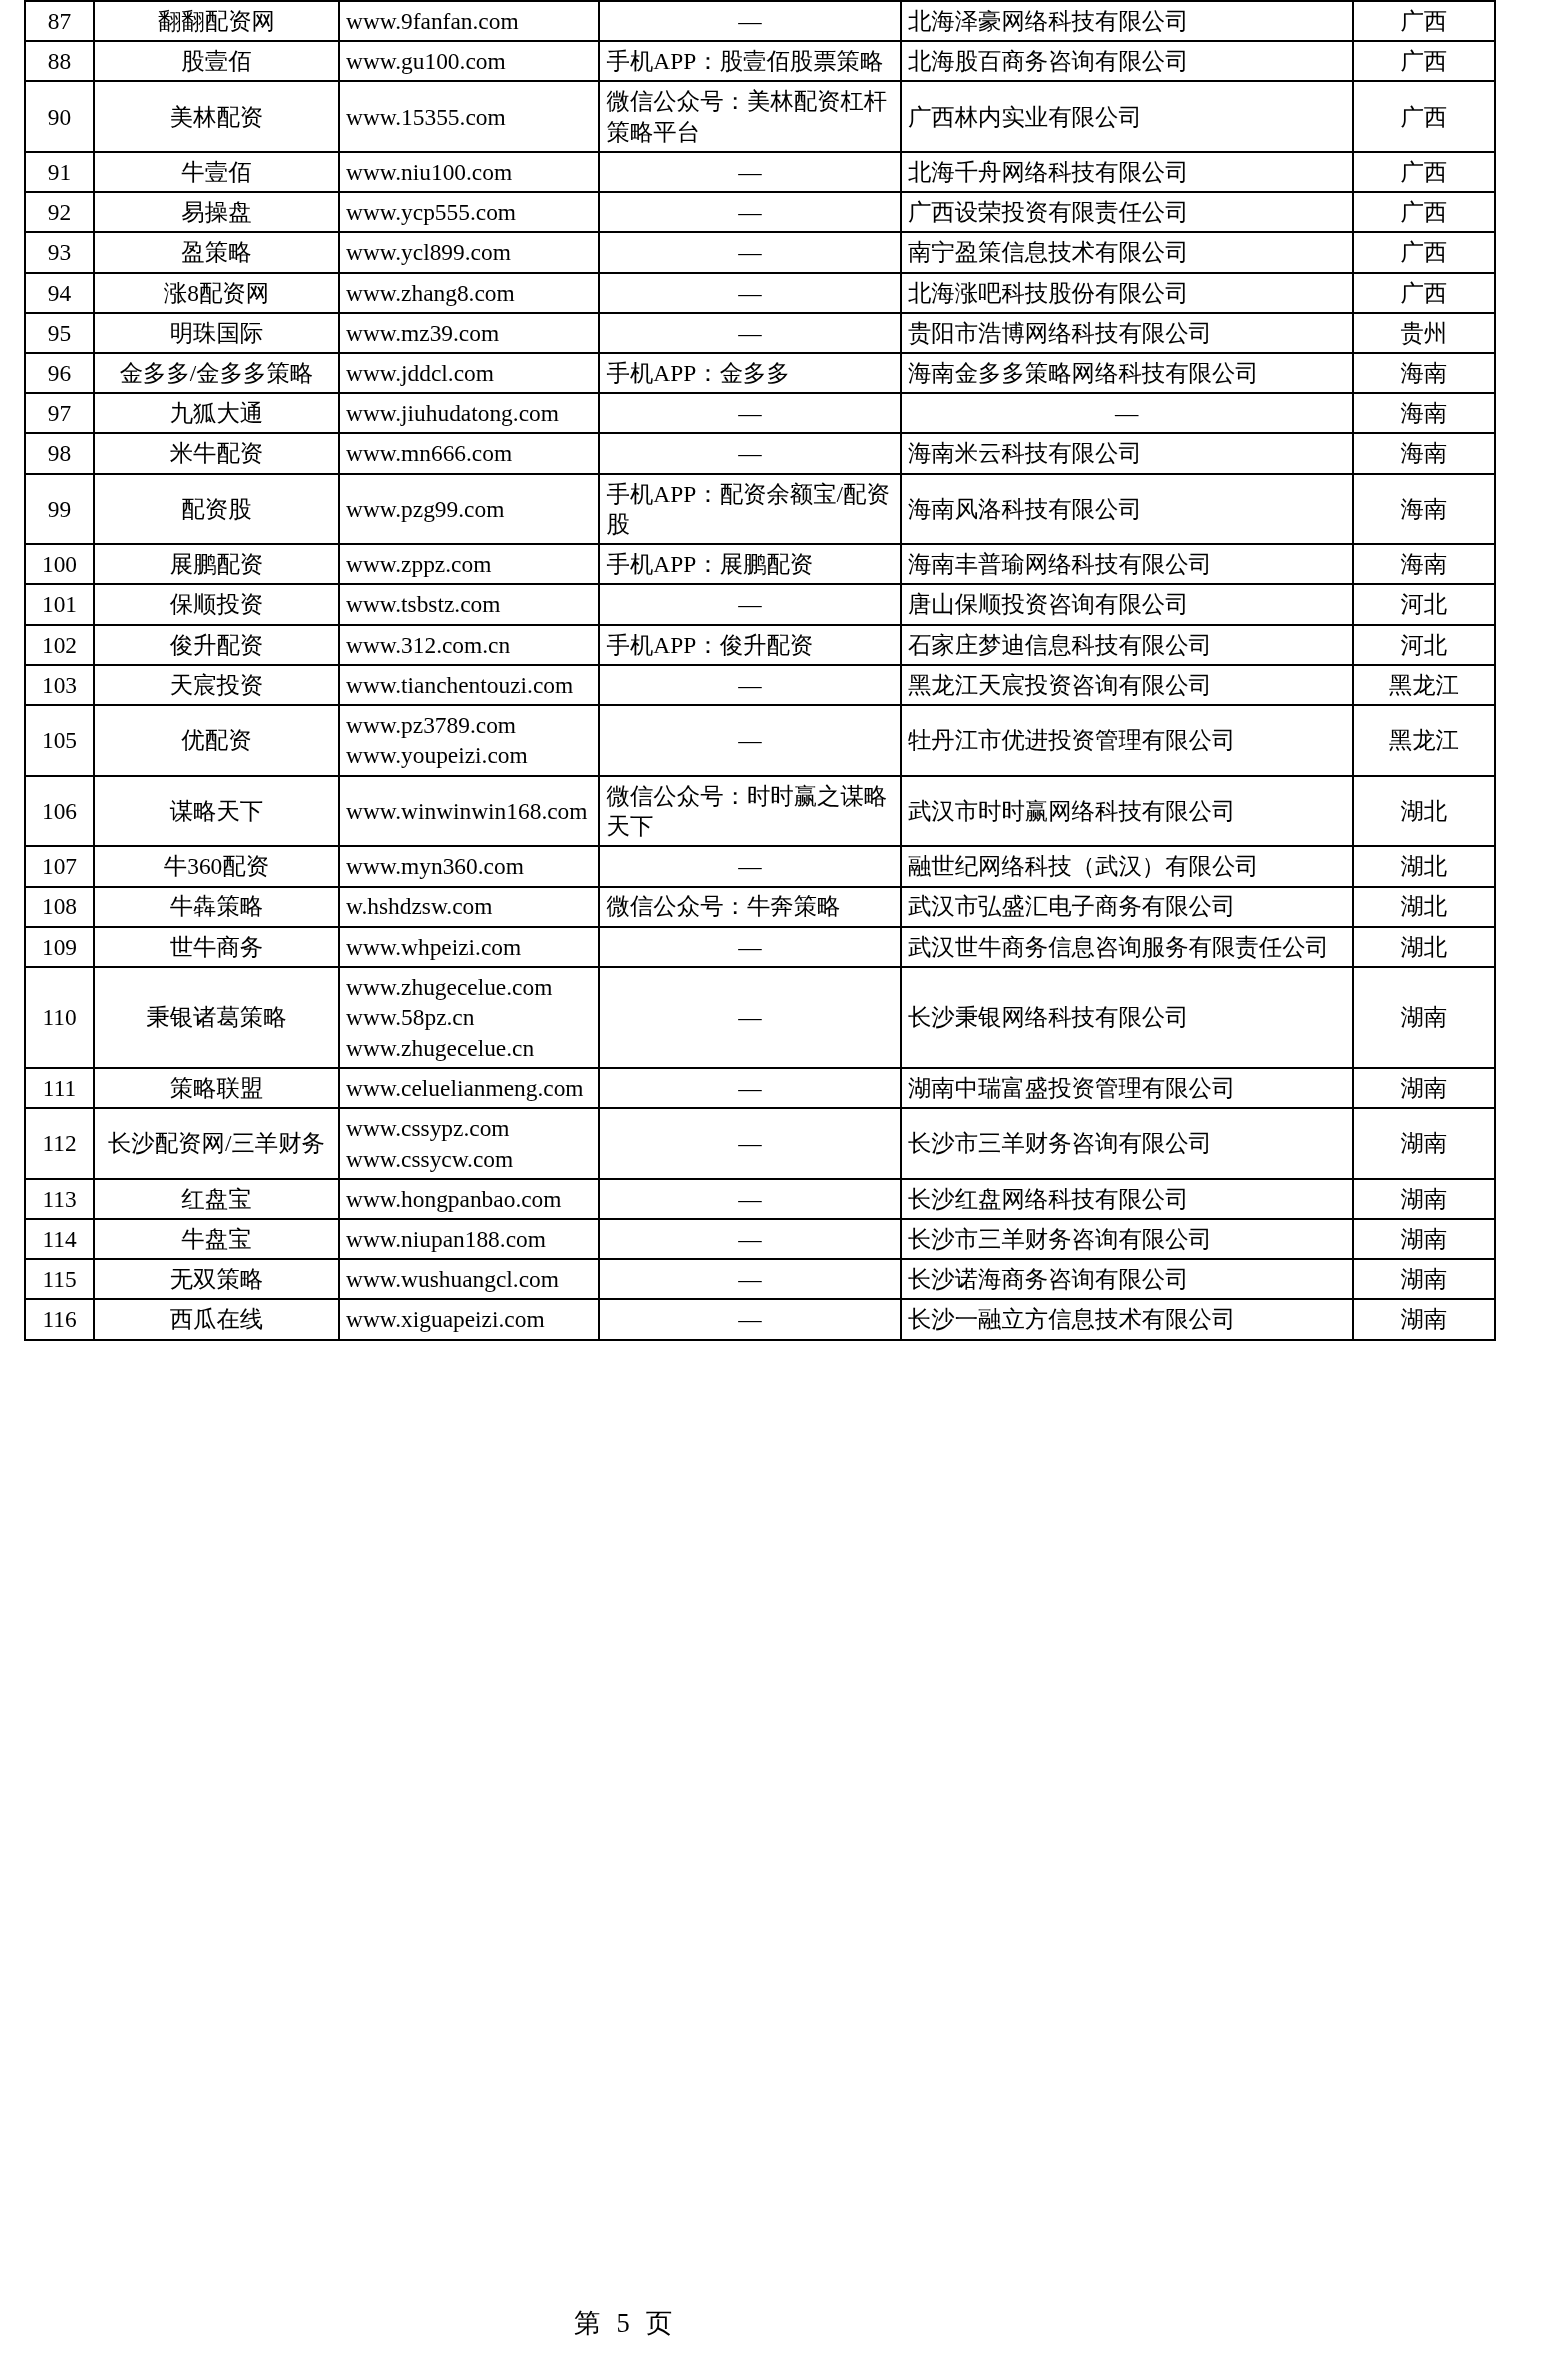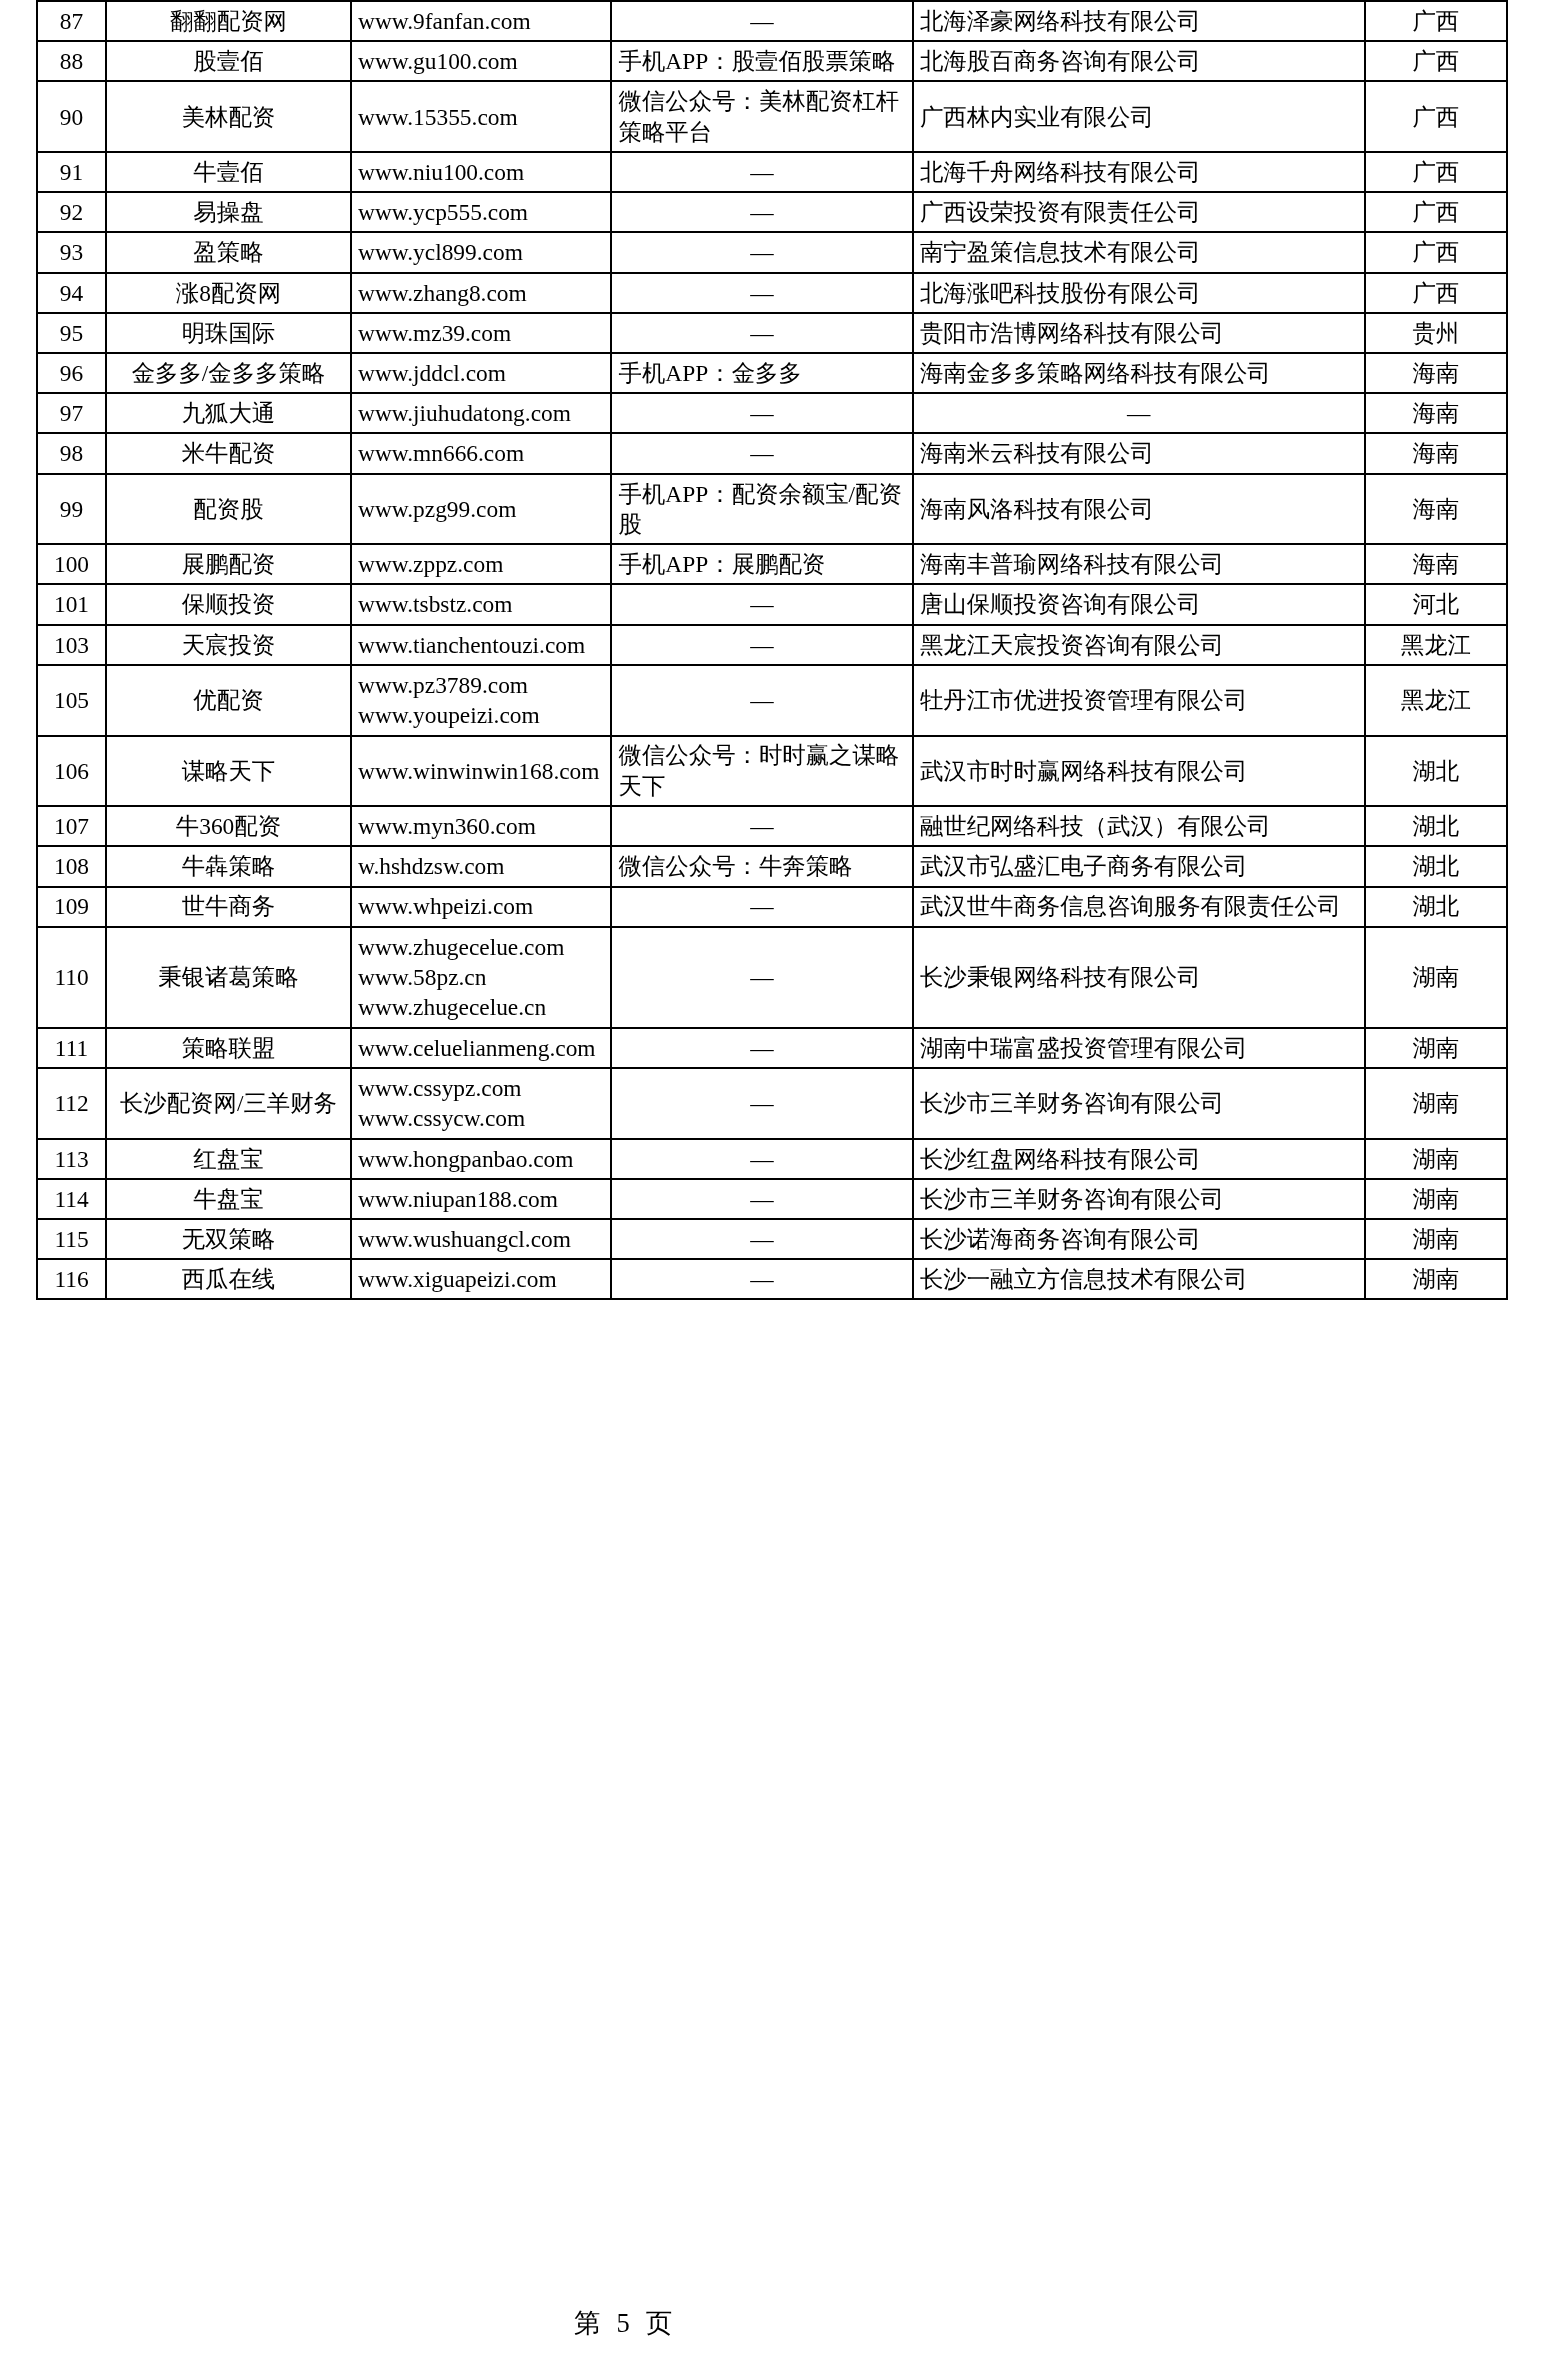--- a/index.html
+++ b/index.html
@@ -14,21 +14,21 @@
     color: #000000;
     position: relative;
     overflow: hidden;
   }
 
   .page {
     width: 1251px;
     height: 2377px;
     position: relative;
     box-sizing: border-box;
-    padding: 0 36px;
+    padding: 0 24px;
   }
 
   table.listing {
     border-collapse: collapse;
     width: 1472px;
     table-layout: fixed;
     margin: 0;
     font-size: 23.4px;
   }
 
@@ -220,20 +220,30 @@
           <td class="idx">101</td>
           <td class="name">保顺投资</td>
           <td class="url">
             <span class="url-line">www.tsbstz.com</span>
           </td>
           <td class="app dash">—</td>
           <td class="corp">唐山保顺投资咨询有限公司</td>
           <td class="prov">河北</td>
         </tr>
         <tr>
+          <td class="idx">102</td>
+          <td class="name">俊升配资</td>
+          <td class="url">
+            <span class="url-line">www.312.com.cn</span>
+          </td>
+          <td class="app">手机APP：俊升配资</td>
+          <td class="corp">石家庄梦迪信息科技有限公司</td>
+          <td class="prov">河北</td>
+        </tr>
+        <tr>
           <td class="idx">103</td>
           <td class="name">天宸投资</td>
           <td class="url">
             <span class="url-line">www.tianchentouzi.com</span>
           </td>
           <td class="app dash">—</td>
           <td class="corp">黑龙江天宸投资咨询有限公司</td>
           <td class="prov">黑龙江</td>
         </tr>
         <tr>

